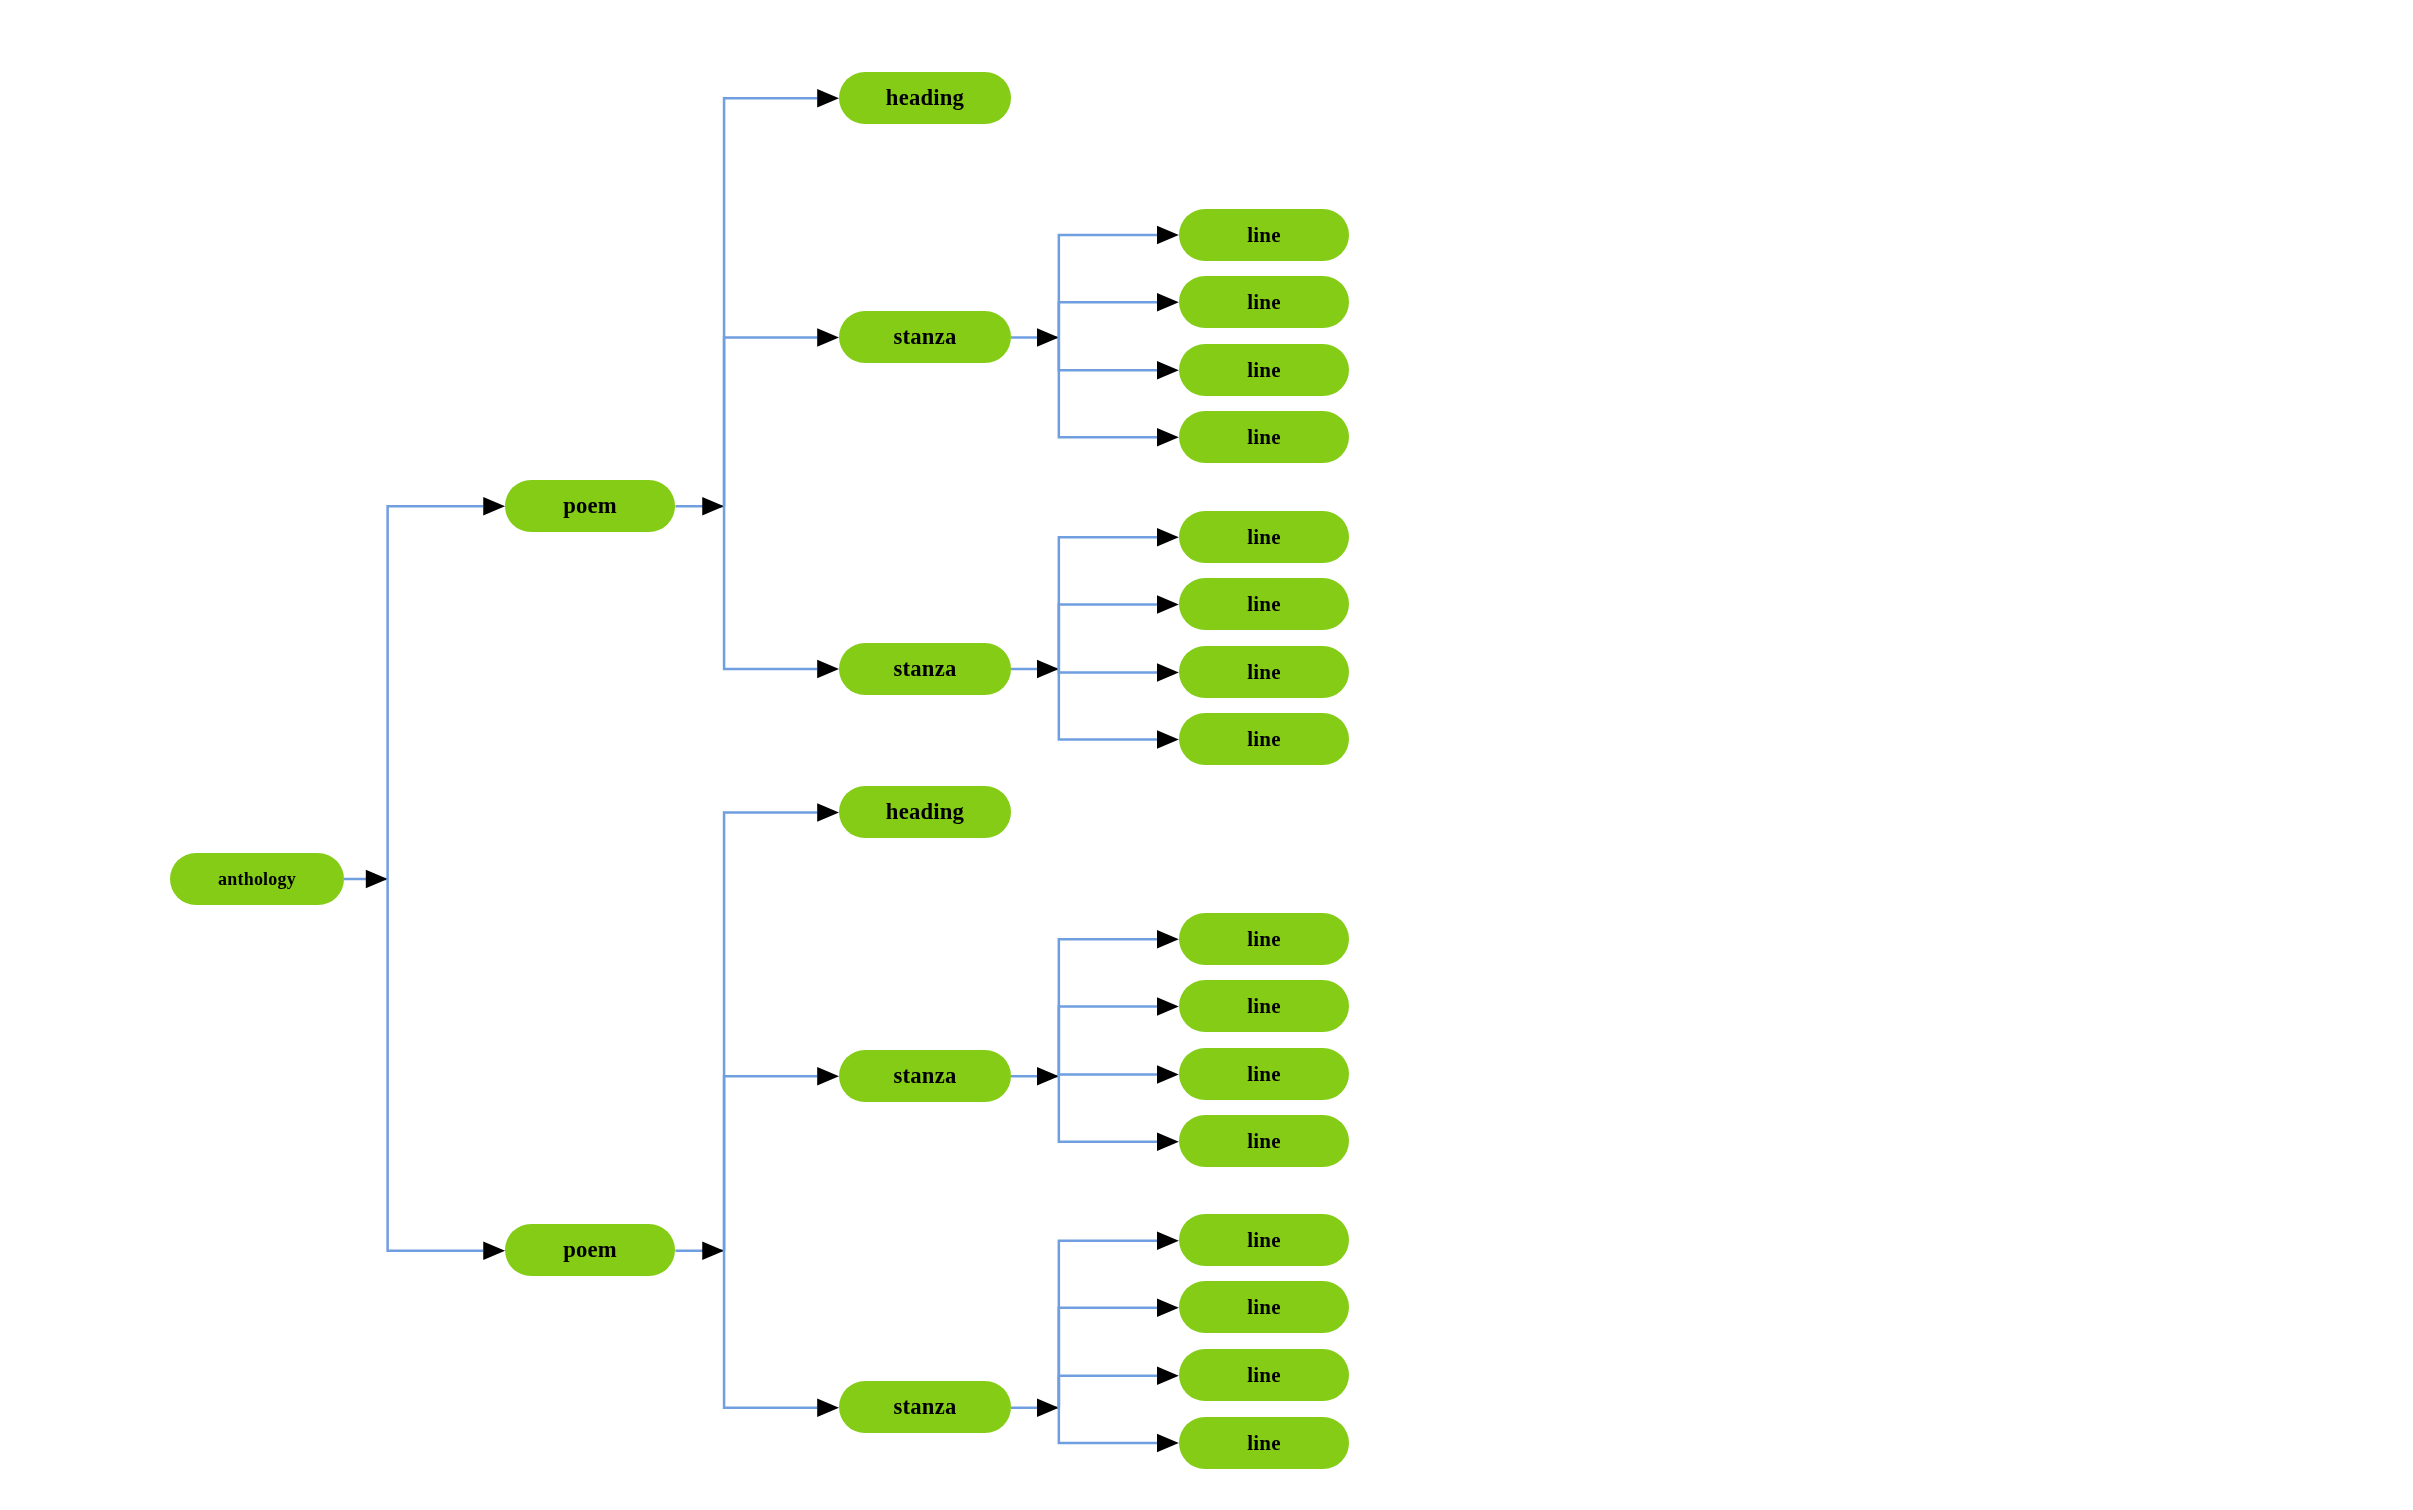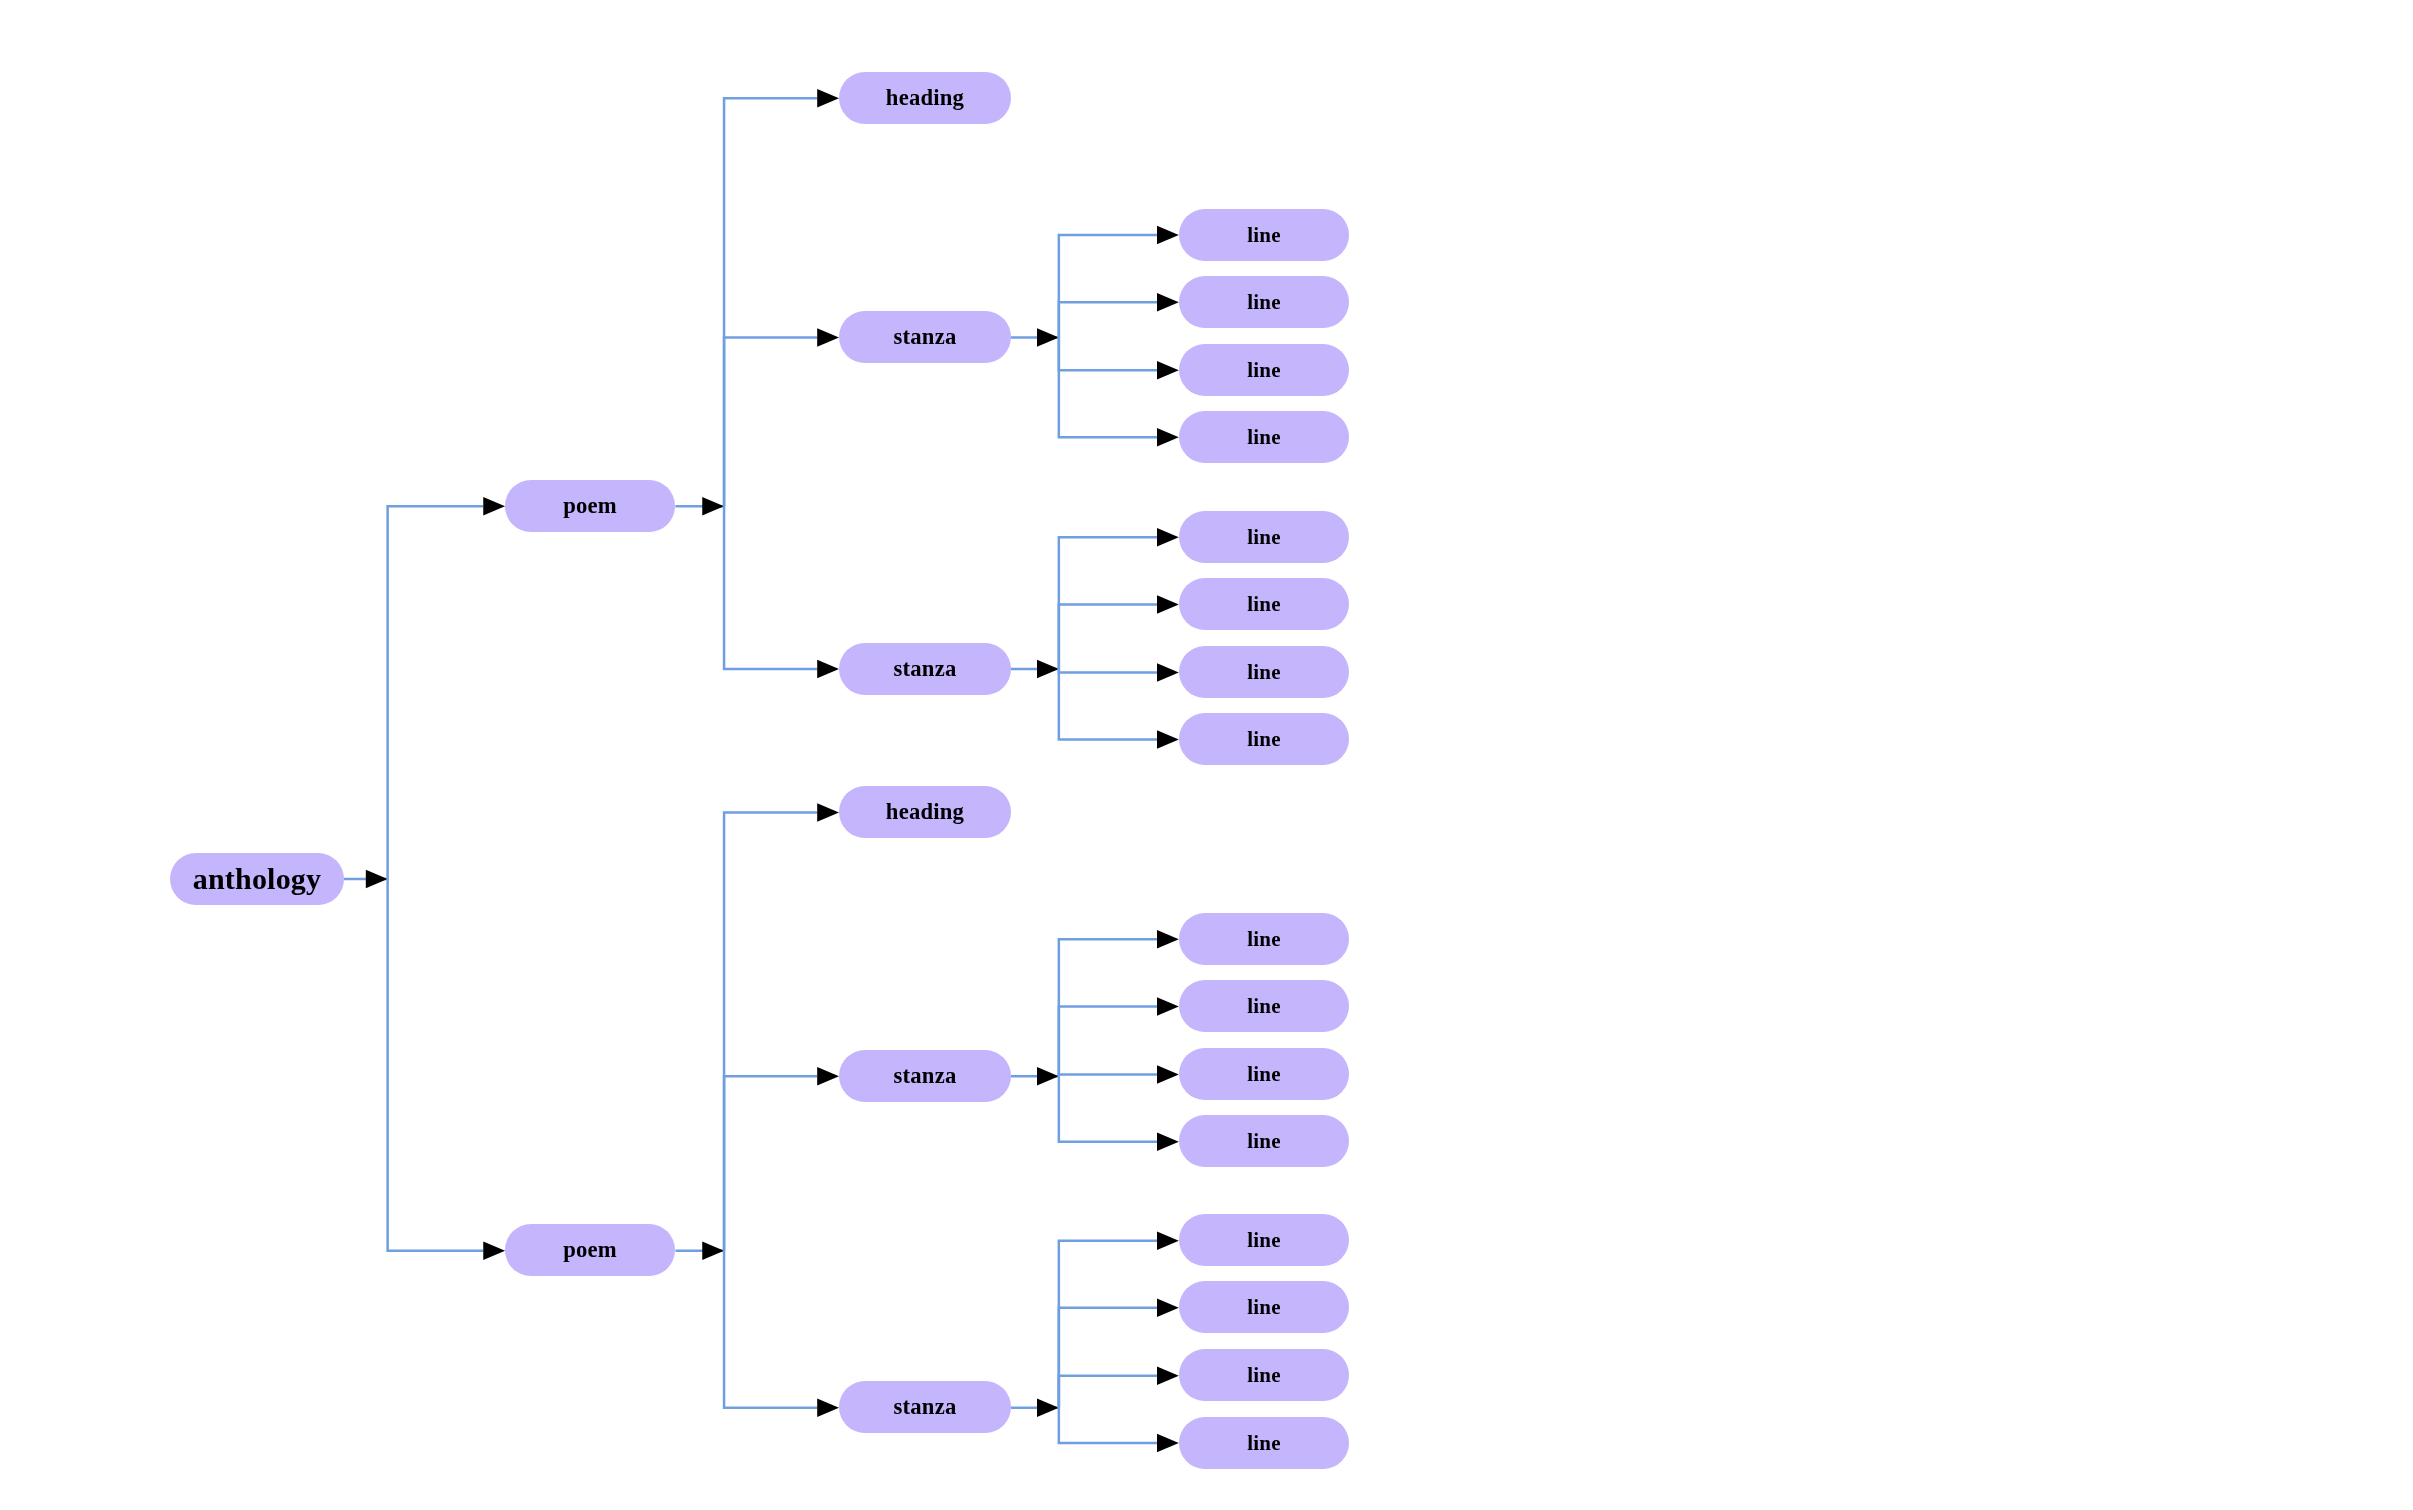--- a/index.html
+++ b/index.html
@@ -32,21 +32,21 @@
     stroke-linejoin: miter;
     stroke-linecap: butt;
   }
   .arrow-head {
     fill: #000000;
     stroke: none;
   }
   .node {
     position: absolute;
     box-sizing: border-box;
-    background: #c4b5fd;
+    background: #84cc16;
     border-radius: 838px;
     display: flex;
     align-items: center;
     justify-content: center;
     color: #000000;
     font-weight: bold;
     font-family: "Liberation Serif", "DejaVu Serif", serif;
     white-space: nowrap;
     user-select: none;
   }
@@ -118,21 +118,21 @@
       <path class="edge-path" d="M 1262 1677 L 1262 1478 L 1379 1478"></path>
       <polygon class="arrow-head" points="1379,1467 1405,1478 1379,1489"></polygon>
       <path class="edge-path" d="M 1262 1677 L 1262 1558 L 1379 1558"></path>
       <polygon class="arrow-head" points="1379,1547 1405,1558 1379,1569"></polygon>
       <path class="edge-path" d="M 1262 1677 L 1262 1639 L 1379 1639"></path>
       <polygon class="arrow-head" points="1379,1628 1405,1639 1379,1650"></polygon>
       <path class="edge-path" d="M 1262 1677 L 1262 1719 L 1379 1719"></path>
       <polygon class="arrow-head" points="1379,1708 1405,1719 1379,1730"></polygon>
     </svg>
   <div id="node-layer">
-      <div class="node" style="left: 170px; top: 853px; width: 174px; height: 52px; font-size: 30px;">
+      <div class="node" style="left: 170px; top: 853px; width: 174px; height: 52px; font-size: 18px;">
         <span class="node-label">anthology</span>
       </div>
       <div class="node" style="left: 505px; top: 480px; width: 170px; height: 52px; font-size: 22.7px;">
         <span class="node-label">poem</span>
       </div>
       <div class="node" style="left: 505px; top: 1224px; width: 170px; height: 52px; font-size: 22.7px;">
         <span class="node-label">poem</span>
       </div>
       <div class="node" style="left: 839px; top: 72px; width: 172px; height: 52px; font-size: 22.7px;">
         <span class="node-label">heading</span>

